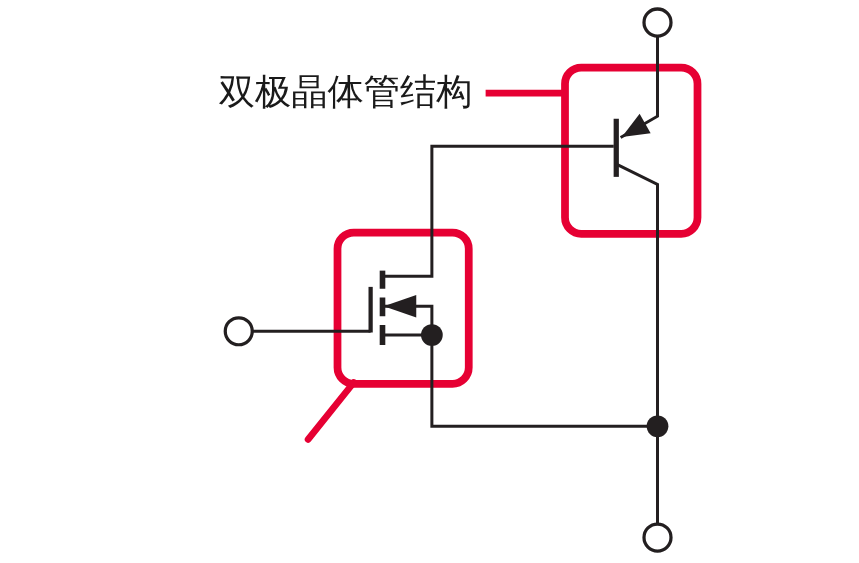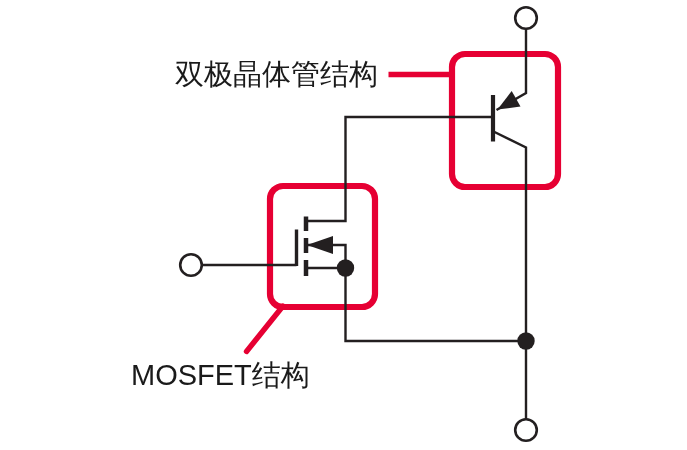--- a/index.html
+++ b/index.html
@@ -76,15 +76,14 @@
 
     <circle class="junction" cx="345.5" cy="268" r="8.7"></circle>
     <circle class="junction" cx="526" cy="341" r="8.7"></circle>
 
     <circle class="terminal" cx="526" cy="18" r="10.8"></circle>
     <circle class="terminal" cx="191" cy="265" r="10.8"></circle>
     <circle class="terminal" cx="526" cy="430" r="10.8"></circle>
   </svg>
 
   <div class="label label-bjt">双极晶体管结构</div>
-  <div class="label label-mosfet">MOSFET结构</div>
 
 </div>
 
 </body></html>

